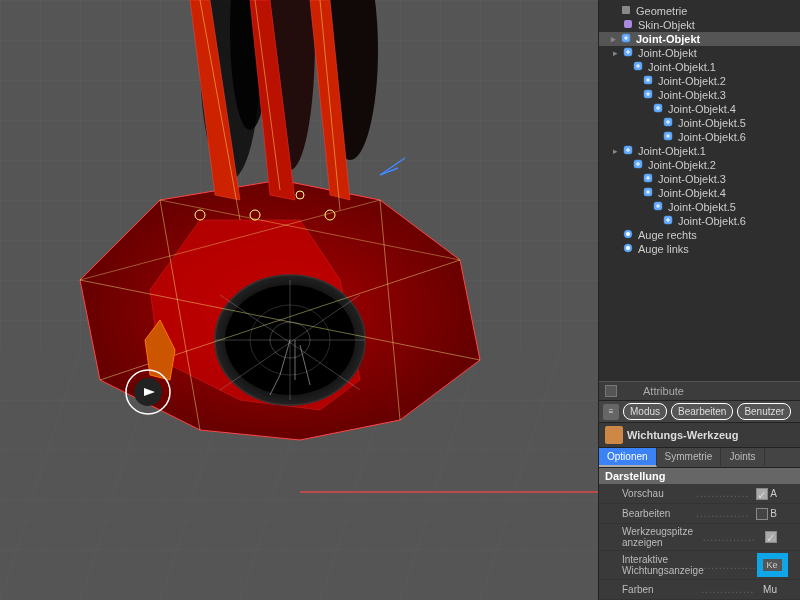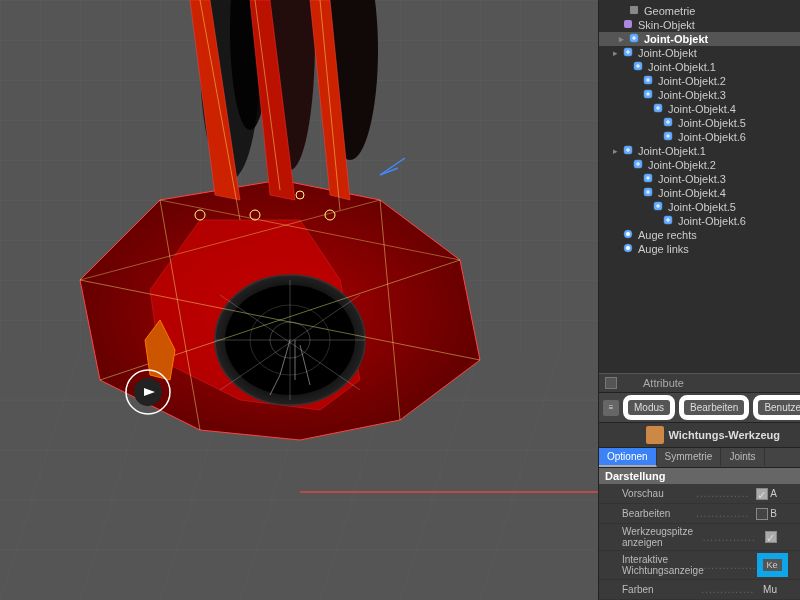--- a/index.html
+++ b/index.html
@@ -24,21 +24,21 @@
     
     #right-panel { width: 202px; height: 600px; background: #3c3c3c; display: flex; flex-direction: column; border-left: 1px solid #222; }
 
     
     #scene-tree { flex: 1; background: #2e2e2e; overflow-y: auto; padding: 4px 0; font-size: 11px; }
 
     .tree-item { display: flex; align-items: center; padding: 1px 4px; cursor: pointer; white-space: nowrap; }
     .tree-item.selected { background: #555; color: #fff; font-weight: bold; }
     .tree-item.bold-item { font-weight: bold; color: #fff; }
 
-    .tree-indent-0 { padding-left: 20px; }
+    .tree-indent-0 { padding-left: 12px; }
     .tree-indent-1 { padding-left: 14px; }
     .tree-indent-2 { padding-left: 24px; }
     .tree-indent-3 { padding-left: 34px; }
     .tree-indent-4 { padding-left: 44px; }
     .tree-indent-5 { padding-left: 54px; }
 
     .tree-icon { display: inline-block; width: 12px; height: 12px; margin-right: 3px; flex-shrink: 0; }
 
     .tree-label { color: #ccc; font-size: 11px; }
     .tree-item.selected .tree-label { color: #fff; }
@@ -61,37 +61,36 @@
       display: flex;
       align-items: center;
       background: #444;
       padding: 2px 4px;
       gap: 4px;
       border-bottom: 1px solid #222;
     }
     .tab-icon { width: 16px; height: 16px; background: #666; border-radius: 2px; flex-shrink: 0; display: flex; align-items: center; justify-content: center; font-size: 8px; }
     .tab-btn {
       background: #555;
-      border: 5px solid #ffffff;
+      border: 1px solid #ffffff;
       color: #ddd;
       padding: 2px 6px;
       font-size: 10px;
       cursor: pointer;
       border-radius: 8px;
     }
 
     
     #tool-info {
       background: #3a3a3a;
-      padding: 3px 20px;
+      padding: 3px 6px;
       border-bottom: 1px solid #222;
       display: flex;
       align-items: center;
       gap: 4px;
-      justify-content: flex-end;
     }
     .tool-icon { width: 18px; height: 18px; background: #c84; border-radius: 2px; flex-shrink: 0; }
     .tool-label { color: #ddd; font-size: 11px; font-weight: bold; }
 
     
     #sub-tabs {
       display: flex;
       background: #444;
       border-bottom: 1px solid #222;
     }

